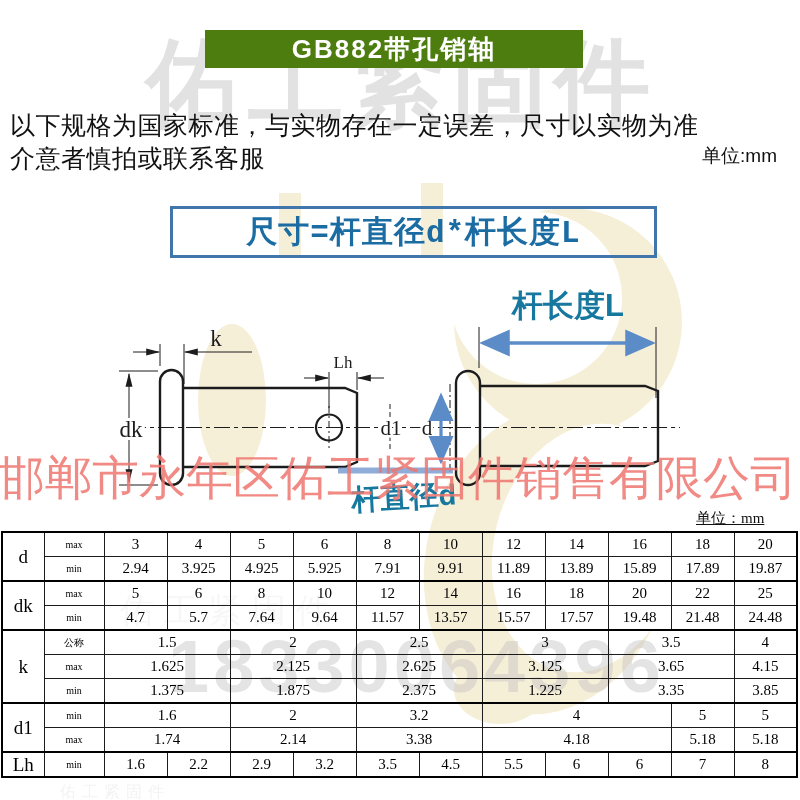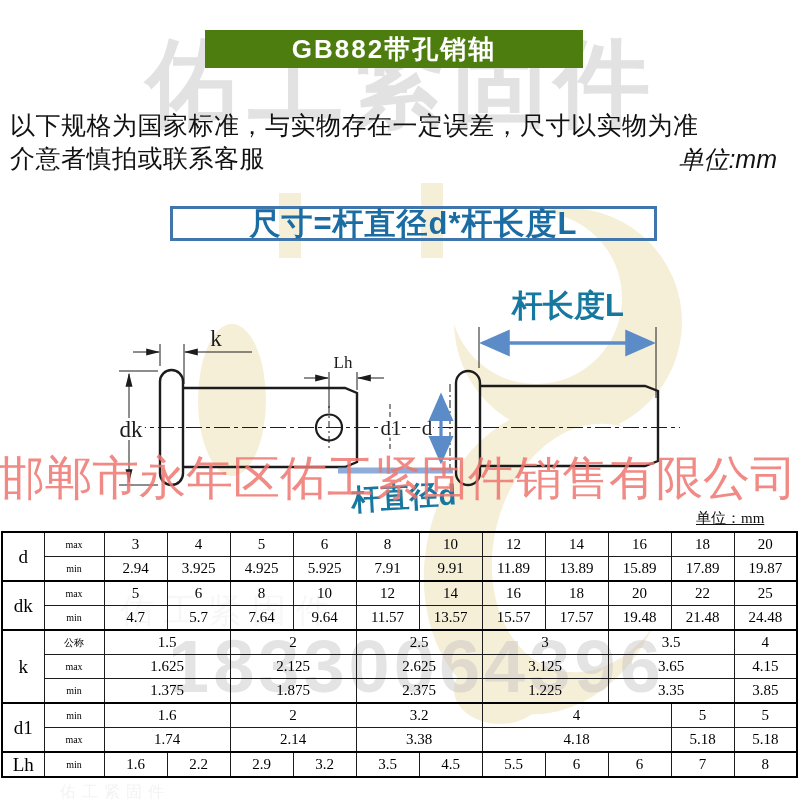--- a/index.html
+++ b/index.html
@@ -17,24 +17,24 @@
              opacity:.12;z-index:1;white-space:nowrap;}
   .wm-red{left:-2px;top:450px;width:806px;font-size:47px;line-height:56px;
           color:#ef766f;opacity:.85;z-index:6;white-space:nowrap;letter-spacing:0px;}
   
   .title-bar{left:205px;top:30px;width:378px;height:38px;background:#4d7c0f;z-index:2;
              color:#fff;font-size:26px;font-weight:700;text-align:center;line-height:39px;
              letter-spacing:2px;}
   
   .notice-1{left:10px;top:109px;font-size:25px;z-index:2;letter-spacing:0.5px;white-space:nowrap;}
   .notice-2{left:10px;top:142px;font-size:25px;z-index:2;letter-spacing:0.5px;white-space:nowrap;}
-  .notice-unit{left:652px;top:143px;width:125px;font-size:25px;z-index:2;text-align:right;white-space:nowrap;font-style:italic;}
-  
-  .size-box{left:170px;top:206px;width:487px;height:35px;border:3px solid #4076ac;
-            box-sizing:border-box;z-index:2;display:flex;align-items:center;justify-content:center;}
+  .notice-unit{left:652px;top:143px;width:125px;font-size:19px;z-index:2;text-align:right;white-space:nowrap;}
+  
+  .size-box{left:170px;top:206px;width:487px;height:52px;border:3px solid #4076ac;
+            box-sizing:border-box;z-index:2;display:flex;align-items:center;justify-content:center;font-family:Liberation Mono, monospace;}
   .size-box span{font-size:31px;font-weight:700;color:#1b6ca3;letter-spacing:1px;}
   
   .diagram{left:0;top:260px;z-index:2;}
   
   .logo{left:0;top:0;z-index:0;}
   
   .unit-table{left:696px;top:509px;font-size:15px;z-index:3;
               font-family:"Liberation Serif",serif;white-space:nowrap;text-decoration:underline;}
   .tblwrap{left:1px;top:531px;width:797px;z-index:2;}
   table.spec{border-collapse:collapse;width:797px;table-layout:fixed;

